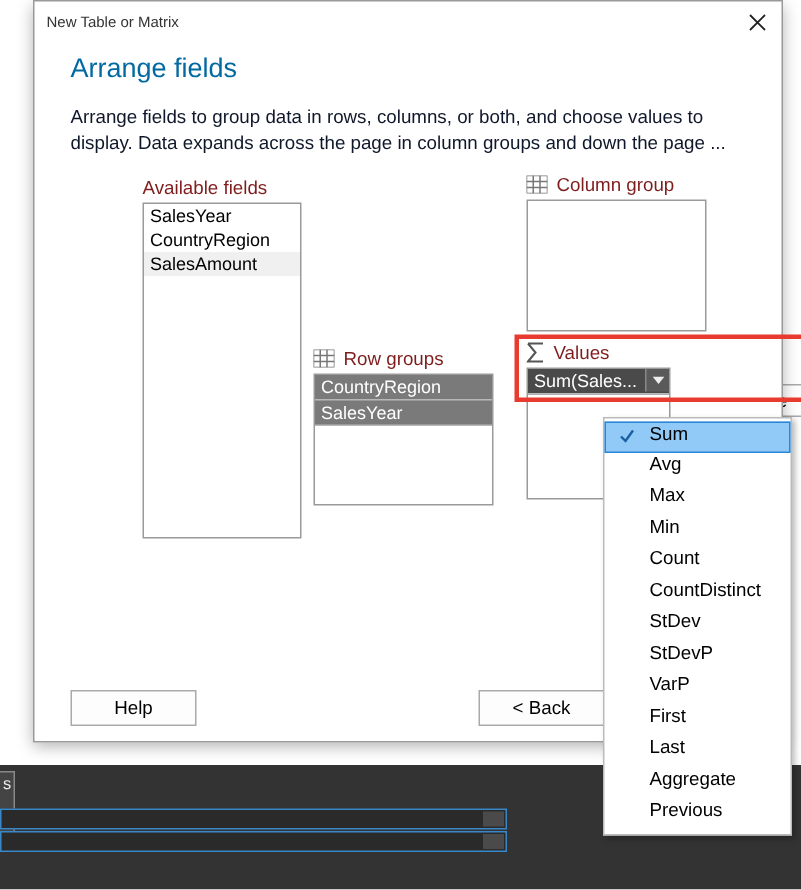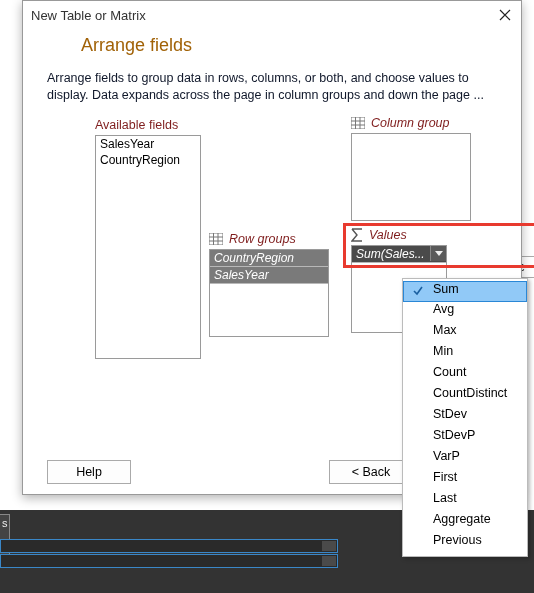--- a/index.html
+++ b/index.html
@@ -61,58 +61,56 @@
     width: 500px; height: 495px;
     background: #fff;
     border: 1px solid #999;
     box-shadow: 0 3px 10px rgba(0,0,0,0.3);
   }
   .titlebar {
     height: 28px;
     display: flex;
     align-items: center;
     padding: 0 6px 0 8px;
-    font-size: 13px;
+    font-size: 10px;
     color: #333;
   }
   .close-x {
     margin-left: auto;
     width: 20px; height: 20px;
     display: flex; align-items: center; justify-content: center;
     cursor: pointer;
   }
   .content {
     padding: 6px 24px 10px 24px;
   }
   .heading {
     font-size: 18px;
     font-weight: 400;
-    color: #a16207;
+    color: #0369a1;
     margin-bottom: 14px;
-    margin-left: 34px;
   }
   .desc {
     font-size: 12.5px;
     color: #0f172a;
     line-height: 1.35;
     margin-bottom: 14px;
   }
   .layout {
     display: flex;
     gap: 14px;
     position: relative;
   }
   .col-left {
     width: 140px;
     padding-left: 48px;
   }
   .col-right {
     flex: 1;
     position: relative;
-    font-style: italic;
   }
   .section-label {
     font-size: 12.5px;
     color: #7f1d1d;
     margin-bottom: 3px;
     display: flex; align-items: center; gap: 6px;
   }
   .available-list {
     width: 106px;
     height: 224px;
@@ -159,20 +157,21 @@
   }
   .red-highlight {
     position: absolute;
     border: 3px solid #e83a2f;
     pointer-events: none;
   }
   .buttons {
     position: absolute;
     bottom: 10px; left: 24px; right: 24px;
     display: flex;
+    gap: 10px;
   }
   .btn {
     width: 84px; height: 24px;
     border: 1px solid #aaa;
     background: #fdfdfd;
     font-size: 12.5px;
     cursor: pointer;
     text-align: center;
   }
   .spacer { flex: 1; }
@@ -261,20 +260,21 @@
   <div class="content">
     <div class="heading">Arrange fields</div>
     <div class="desc">Arrange fields to group data in rows, columns, or both, and choose values to display. Data expands across the page in column groups and down the page ...</div>
 
     <div class="layout">
       <div class="col-left">
         <div class="section-label">Available fields</div>
         <div class="available-list">
           <div>SalesYear</div>
           <div>CountryRegion</div>
+          <div class="sel">SalesAmount</div>
         </div>
       </div>
       <div class="col-right">
 
         <div class="col-box-wrap">
           <div class="section-label">
             <svg class="icon-table" width="14" height="12" viewBox="0 0 14 12">
               <rect x="0" y="0" width="14" height="12" fill="none" stroke="#777"></rect>
               <line x1="0" y1="4" x2="14" y2="4" stroke="#777"></line>
               <line x1="0" y1="8" x2="14" y2="8" stroke="#777"></line>

